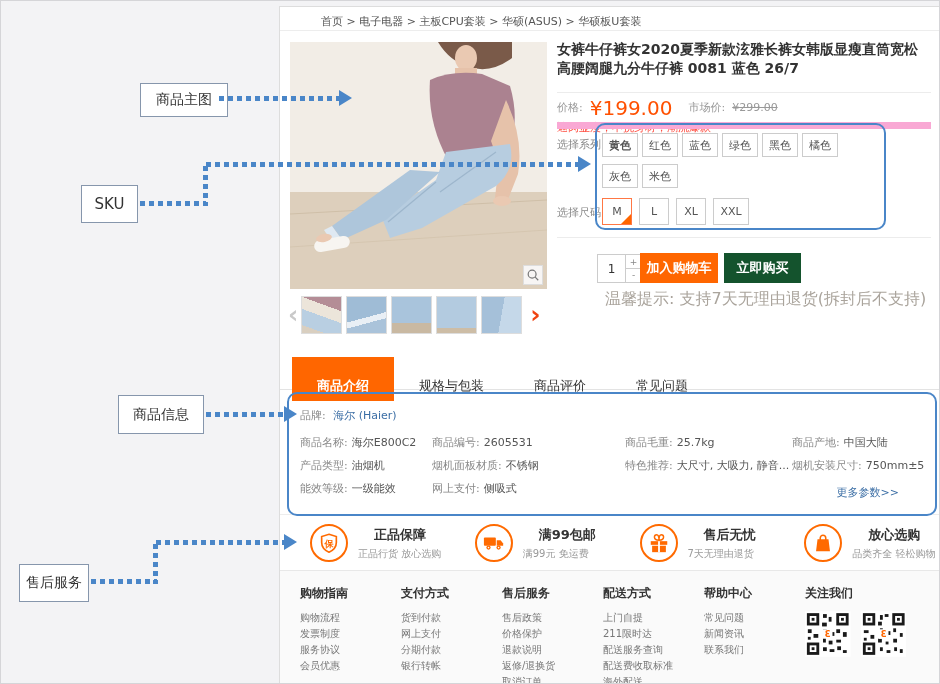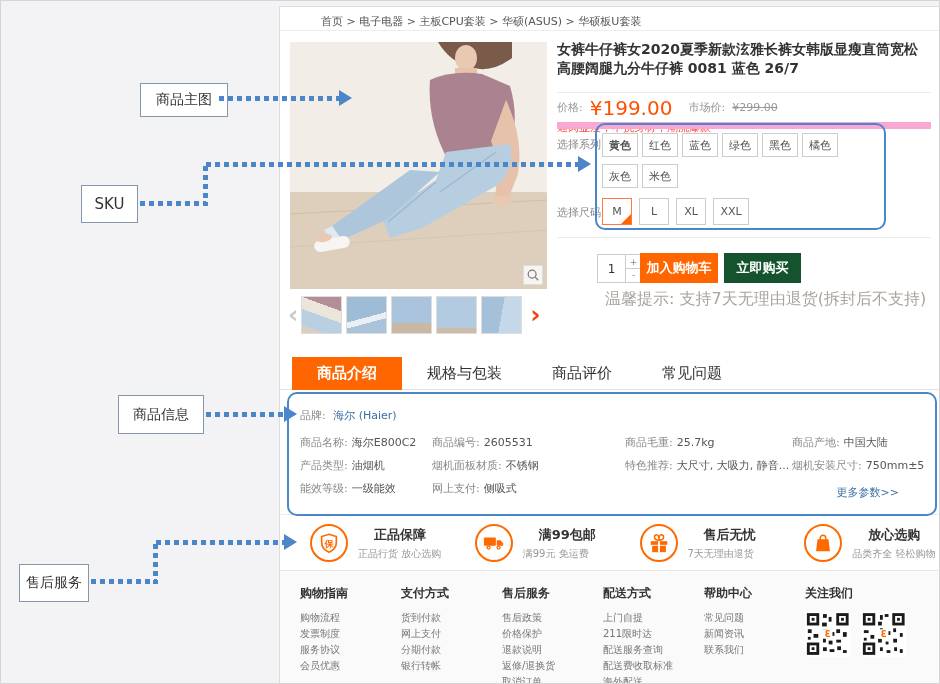--- a/index.html
+++ b/index.html
@@ -45,21 +45,21 @@
   .qty{position:absolute;left:0;top:0;width:28px;height:27px;display:flex;align-items:center;justify-content:center;font-size:12px;color:#333;border-right:1px solid #ccc;box-sizing:border-box;}
   .st{position:absolute;right:0;width:15px;height:14px;font-size:9px;color:#888;display:flex;align-items:center;justify-content:center;cursor:pointer;}
   .st.plus{top:0;border-bottom:1px solid #ccc;box-sizing:border-box;}
   .st.minus{bottom:0;}
   .btn{position:absolute;top:216px;height:30px;border:none;color:#fff;font-size:13px;font-weight:bold;cursor:pointer;font-family:inherit;}
   .btn.cart{left:83px;width:78px;background:#ff6600;}
   .btn.buy{left:167px;width:77px;background:#14532d;}
   .hint{position:absolute;top:252px;left:8px;font-size:16px;color:#aaa49c;margin-left:40px;}
   
   .tabbar{position:absolute;top:350px;left:0;width:100%;height:33px;border-bottom:1px solid #e3e3e3;display:flex;padding-left:12px;box-sizing:border-box;}
-  .tab{height:33px;line-height:33px;padding:0 25px;font-size:15px;color:#333;cursor:pointer;}
+  .tab{height:20px;line-height:33px;padding:12px 25px;font-size:13px;color:#333;cursor:pointer;}
   .tab.active{background:#ff6600;color:#fff;font-weight:bold;}
   
   .info{position:absolute;left:10px;top:388px;width:643px;height:118px;font-size:11px;}
   .brandrow{position:absolute;left:10px;top:13px;}
   .alabel{color:#888;margin-right:4px;}
   .aval{color:#555;}
   .brand{color:#3b6ea5;cursor:pointer;}
   .attrs{position:absolute;left:10px;top:40px;width:625px;display:grid;grid-template-columns:132px 193px 167px 1fr;row-gap:8px;}
   .attr{white-space:nowrap;overflow:hidden;}
   .more{position:absolute;right:34px;top:90px;color:#3b6ea5;font-size:11px;cursor:pointer;}

